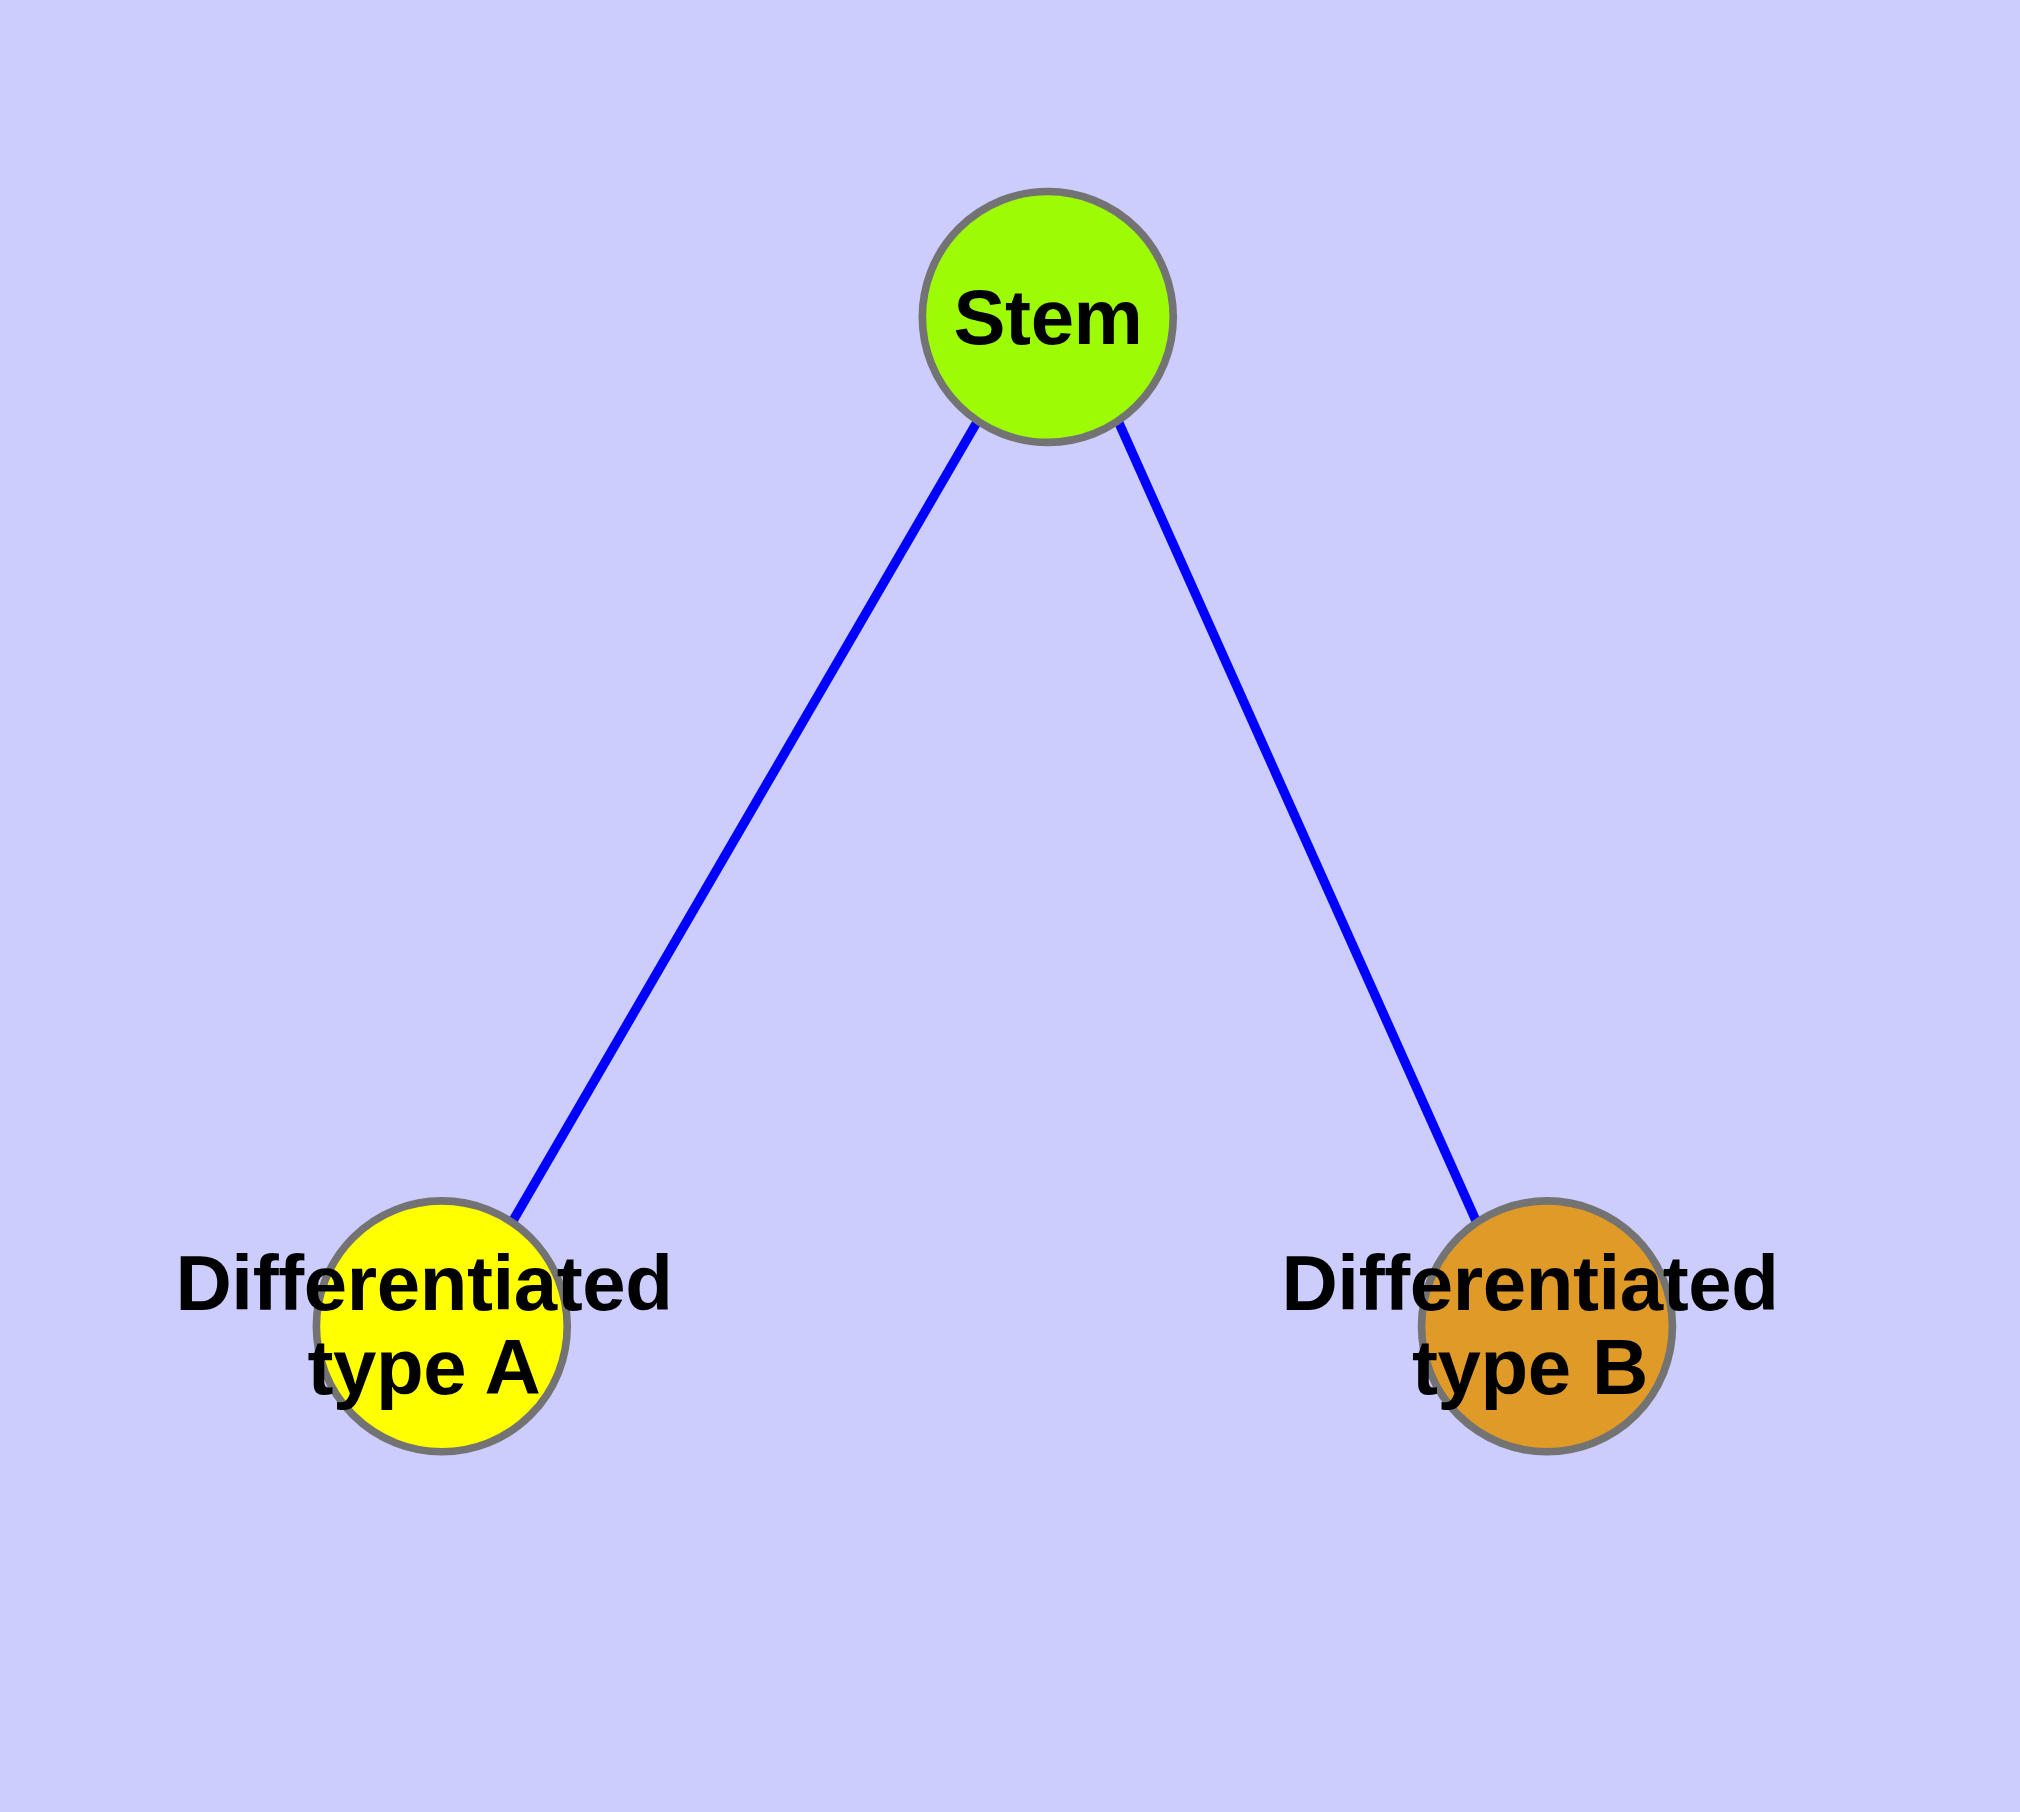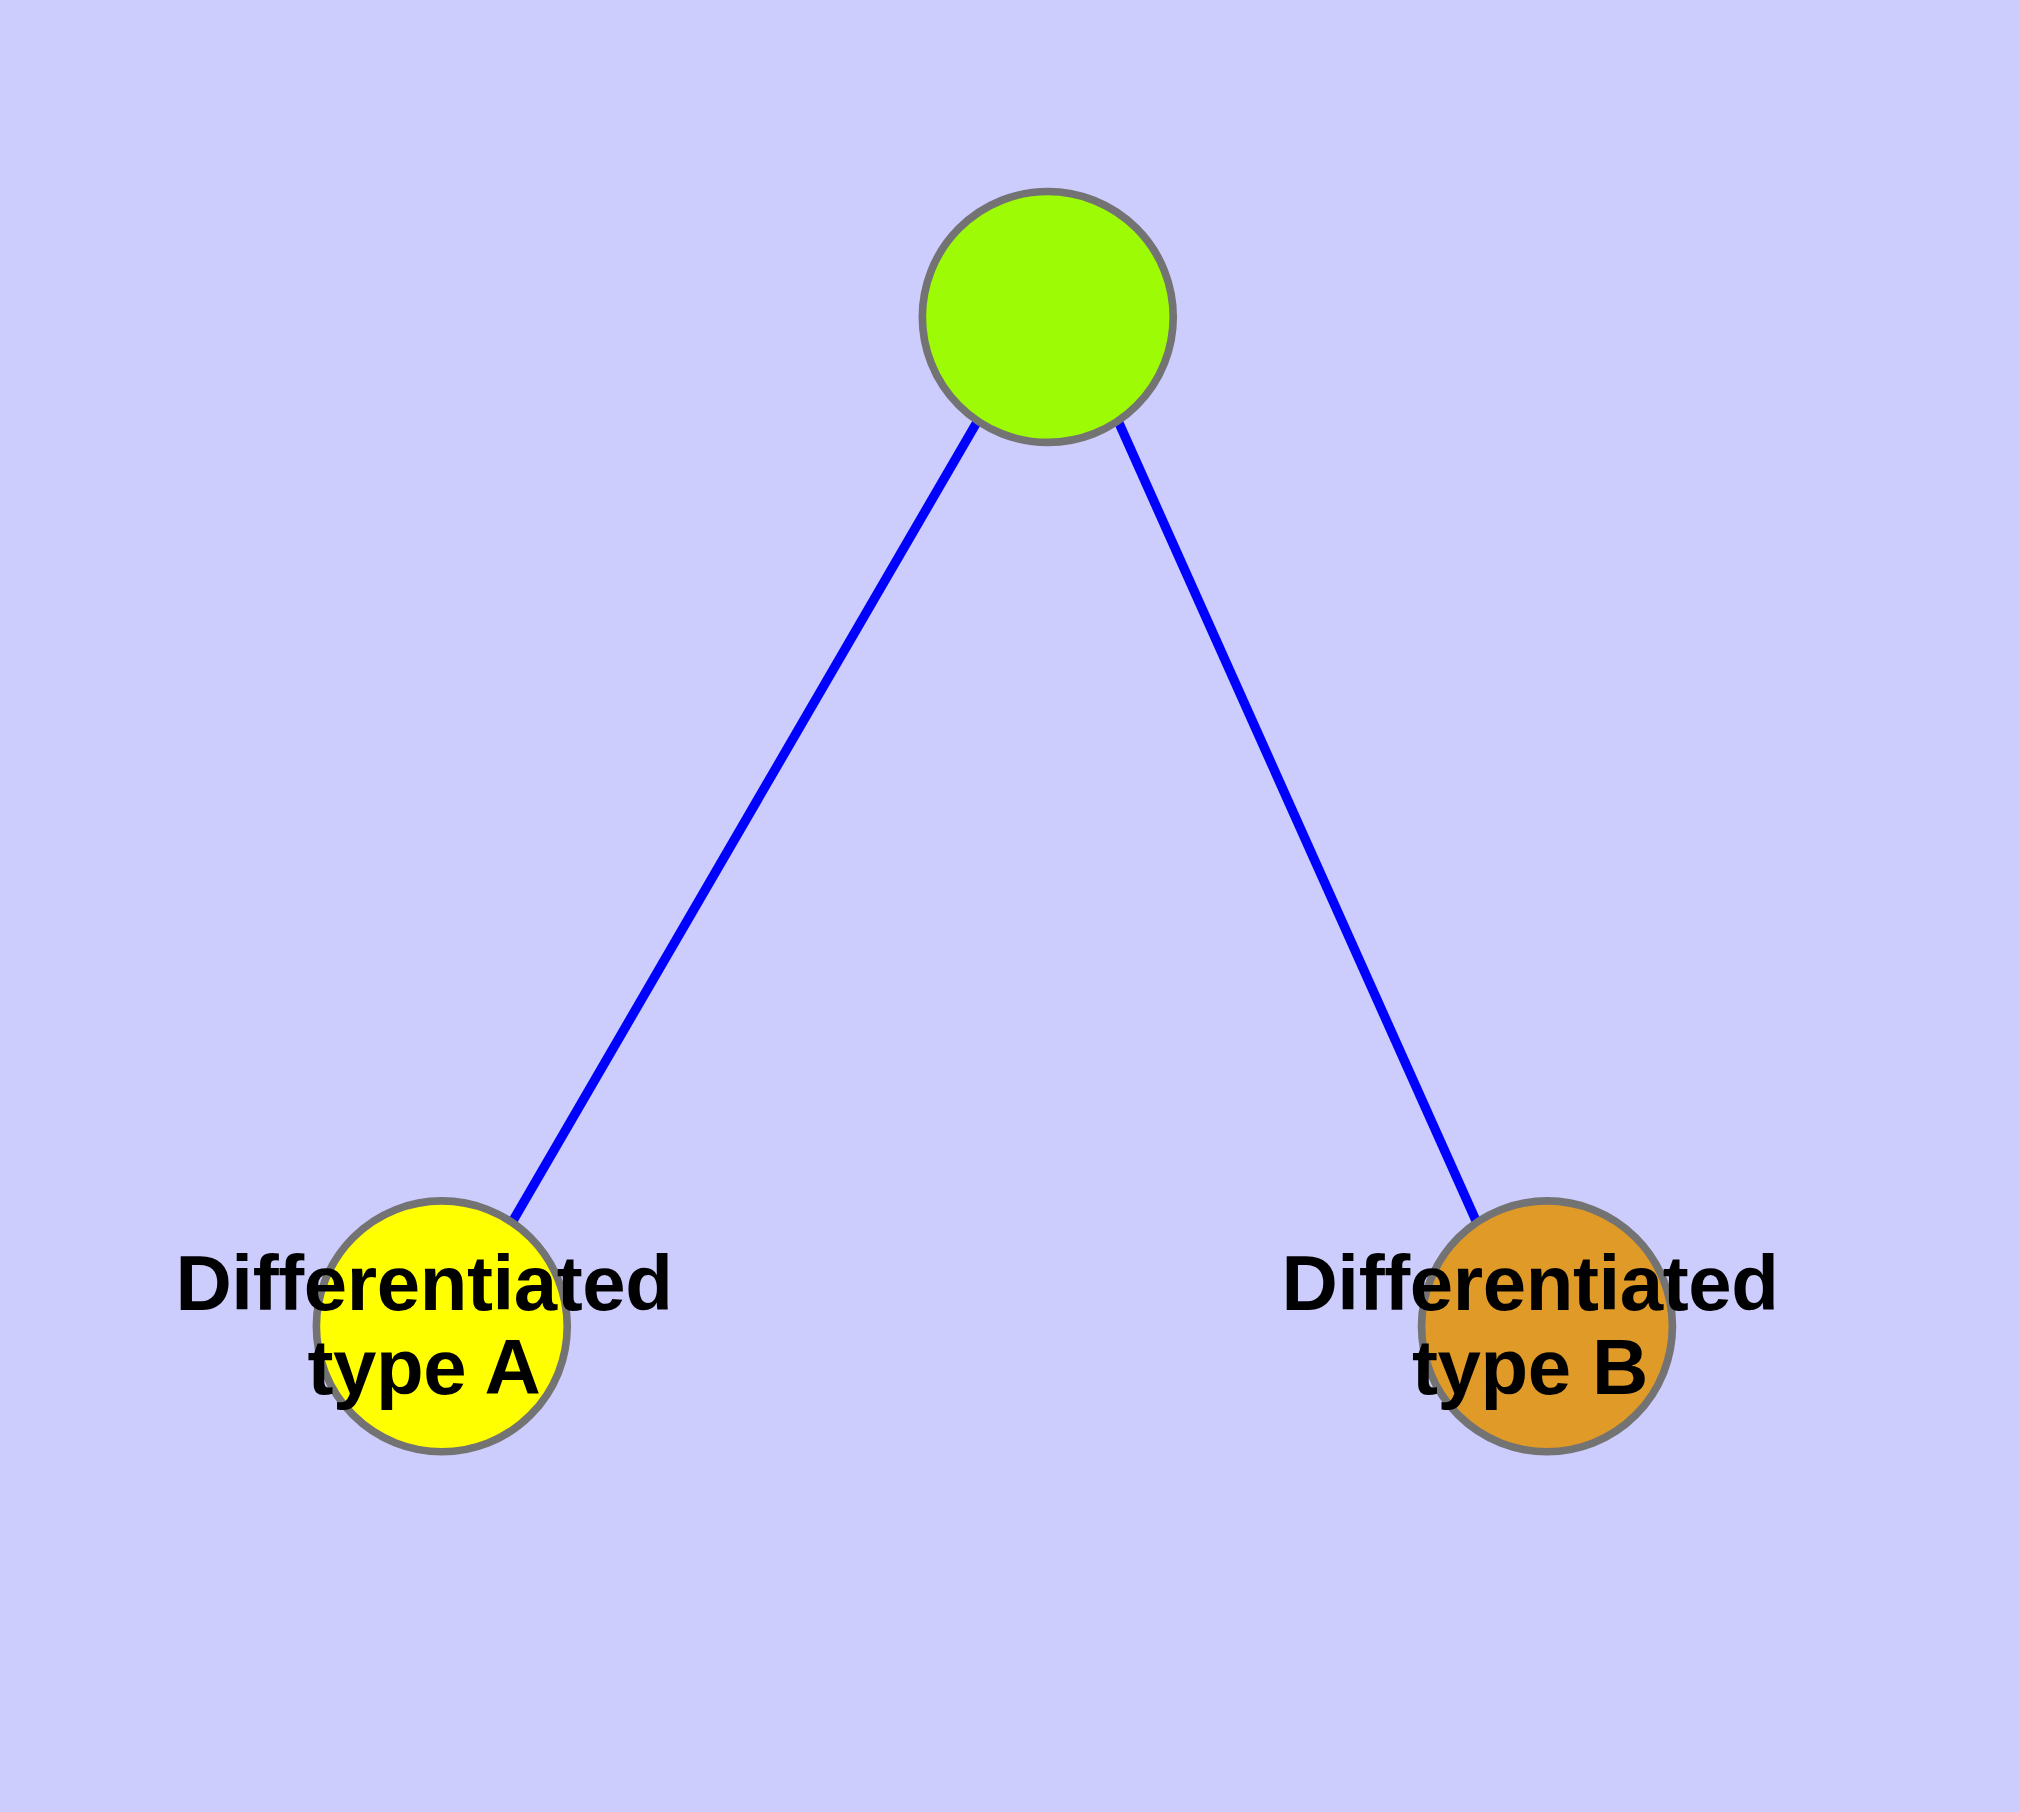--- a/index.html
+++ b/index.html
@@ -60,20 +60,21 @@
   <svg id="graph-svg" viewBox="0 0 2384 2138">
 
     <line x1="1153" y1="497" x2="604" y2="1442" stroke="#0000ff" stroke-width="11" stroke-linecap="butt"></line>
     <line x1="1319" y1="497" x2="1742" y2="1442" stroke="#0000ff" stroke-width="11" stroke-linecap="butt"></line>
 
     <circle cx="521" cy="1565" r="148" fill="#ffff00" stroke="#737373" stroke-width="9"></circle>
     <circle cx="1825" cy="1565" r="148" fill="#e09a28" stroke="#737373" stroke-width="9"></circle>
     <circle cx="1236" cy="374" r="148" fill="#9efb06" stroke="#737373" stroke-width="9"></circle>
   </svg>
 
+  <div class="node-label" id="label-stem">Stem</div>
 
   <div class="node-label" id="label-diff-a">Differentiated
 type A</div>
 
   <div class="node-label" id="label-diff-b">Differentiated
 type B</div>
 
 </div>
 
 

